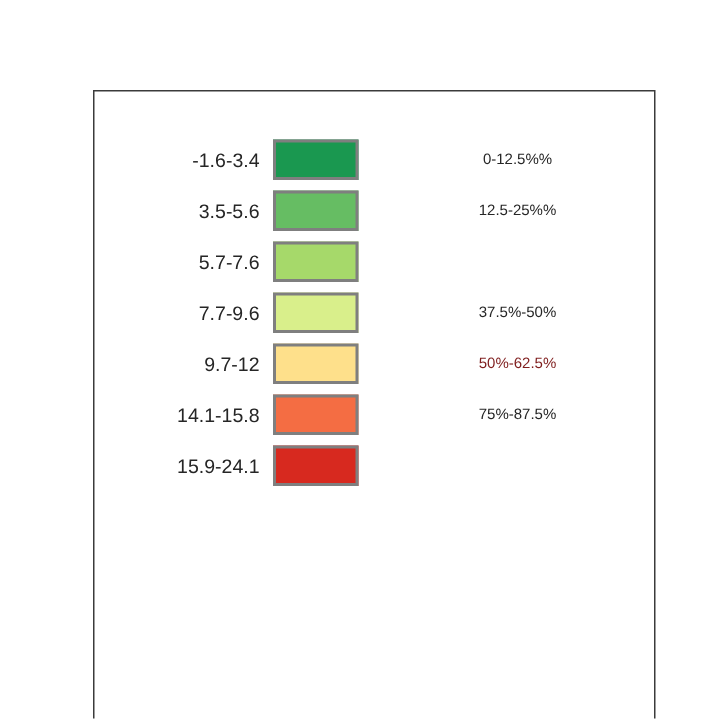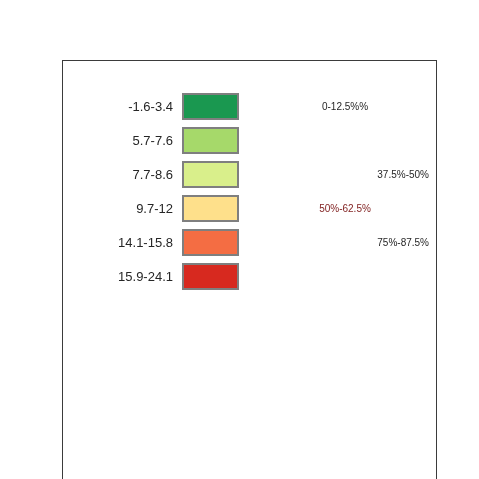--- a/index.html
+++ b/index.html
@@ -92,45 +92,52 @@
 <div id="legend-frame" style="border-color: rgb(59, 59, 59); background-color: rgb(255, 255, 255);">
   <div id="legend-rows">
       <div class="legend-row">
         <div class="row-value-label" style="color: rgb(38, 38, 38);">-1.6-3.4</div>
         <div class="row-swatch-cell">
           <span class="row-swatch" style="background-color: rgb(26, 152, 80); border-color: rgb(127, 127, 127);"></span>
         </div>
         <div class="row-percent-label" style="color: rgb(38, 38, 38);">0-12.5%%</div>
       </div>
       <div class="legend-row">
+        <div class="row-value-label" style="color: rgb(38, 38, 38);">3.5-5.6</div>
+        <div class="row-swatch-cell">
+          <span class="row-swatch" style="background-color: rgb(102, 189, 99); border-color: rgb(127, 127, 127);"></span>
+        </div>
+        <div class="row-percent-label" style="color: rgb(38, 38, 38);">12.5-25%%</div>
+      </div>
+      <div class="legend-row">
         <div class="row-value-label" style="color: rgb(38, 38, 38);">5.7-7.6</div>
         <div class="row-swatch-cell">
           <span class="row-swatch" style="background-color: rgb(166, 217, 106); border-color: rgb(127, 127, 127);"></span>
         </div>
       </div>
       <div class="legend-row">
-        <div class="row-value-label" style="color: rgb(38, 38, 38);">7.7-8.6</div>
+        <div class="row-value-label" style="color: rgb(38, 38, 38);">7.7-9.6</div>
         <div class="row-swatch-cell">
           <span class="row-swatch" style="background-color: rgb(217, 239, 139); border-color: rgb(127, 127, 127);"></span>
         </div>
-        <div class="row-percent-label" style="color: rgb(38, 38, 38); text-align: right;">37.5%-50%</div>
+        <div class="row-percent-label" style="color: rgb(38, 38, 38);">37.5%-50%</div>
       </div>
       <div class="legend-row">
         <div class="row-value-label" style="color: rgb(38, 38, 38);">9.7-12</div>
         <div class="row-swatch-cell">
           <span class="row-swatch" style="background-color: rgb(254, 224, 139); border-color: rgb(127, 127, 127);"></span>
         </div>
         <div class="row-percent-label" style="color: #7f1d1d;">50%-62.5%</div>
       </div>
       <div class="legend-row">
         <div class="row-value-label" style="color: rgb(38, 38, 38);">14.1-15.8</div>
         <div class="row-swatch-cell">
           <span class="row-swatch" style="background-color: rgb(244, 109, 67); border-color: rgb(127, 127, 127);"></span>
         </div>
-        <div class="row-percent-label" style="color: rgb(38, 38, 38); text-align: right;">75%-87.5%</div>
+        <div class="row-percent-label" style="color: rgb(38, 38, 38);">75%-87.5%</div>
       </div>
       <div class="legend-row">
         <div class="row-value-label" style="color: rgb(38, 38, 38);">15.9-24.1</div>
         <div class="row-swatch-cell">
           <span class="row-swatch" style="background-color: rgb(215, 41, 31); border-color: rgb(127, 127, 127);"></span>
         </div>
       </div>
     </div>
 </div>
 

